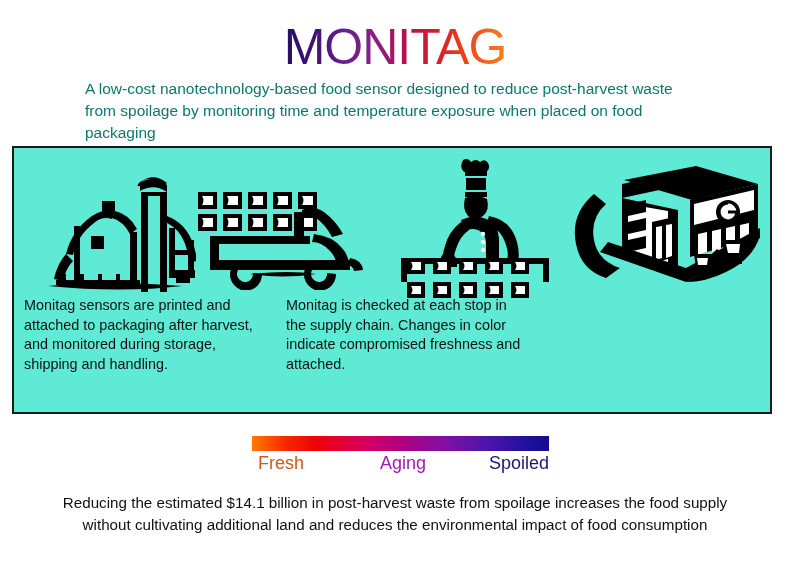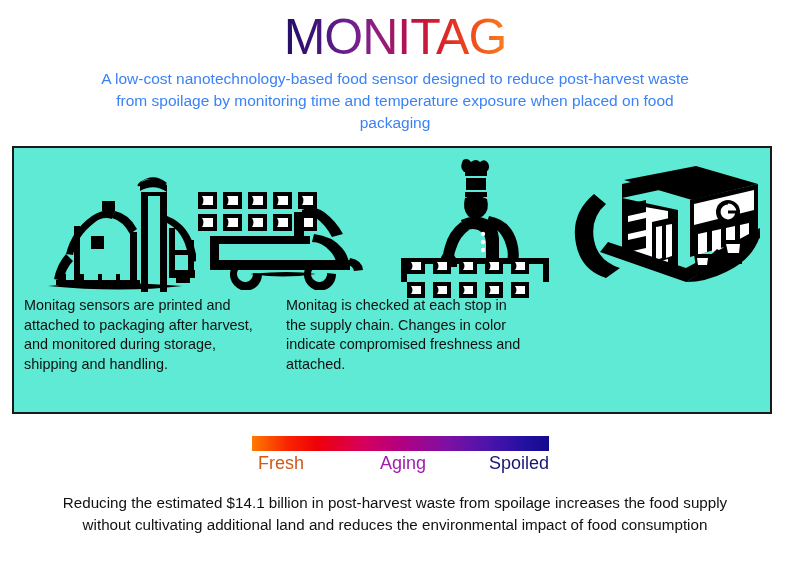--- a/index.html
+++ b/index.html
@@ -17,21 +17,21 @@
   }
 
   
   #header {
     width: 790px;
     text-align: center;
   }
 
   #brand-title {
     margin: 0;
-    padding-top: 10px;
+    padding-top: 20px;
     font-size: 50px;
     line-height: 54px;
     font-weight: 400;
     letter-spacing: -1px;
     font-family: "Liberation Sans", sans-serif;
     background-image: linear-gradient(90deg,
         #241066 0%,
         #3a1273 12%,
         #6a2090 28%,
         #8e1f7e 42%,
@@ -44,22 +44,22 @@
     color: transparent;
     -webkit-text-fill-color: transparent;
     display: inline-block;
   }
 
   #subtitle {
     margin: 4px auto 0 auto;
     width: 620px;
     font-size: 15.5px;
     line-height: 22px;
-    text-align: center;
-    color: #3b82f6;
+    text-align: left;
+    color: #0f766e;
   }
 
   
   #panel {
     position: absolute;
     left: 12px;
     top: 146px;
     width: 760px;
     height: 268px;
     border: 2px solid #1a1a1a;

